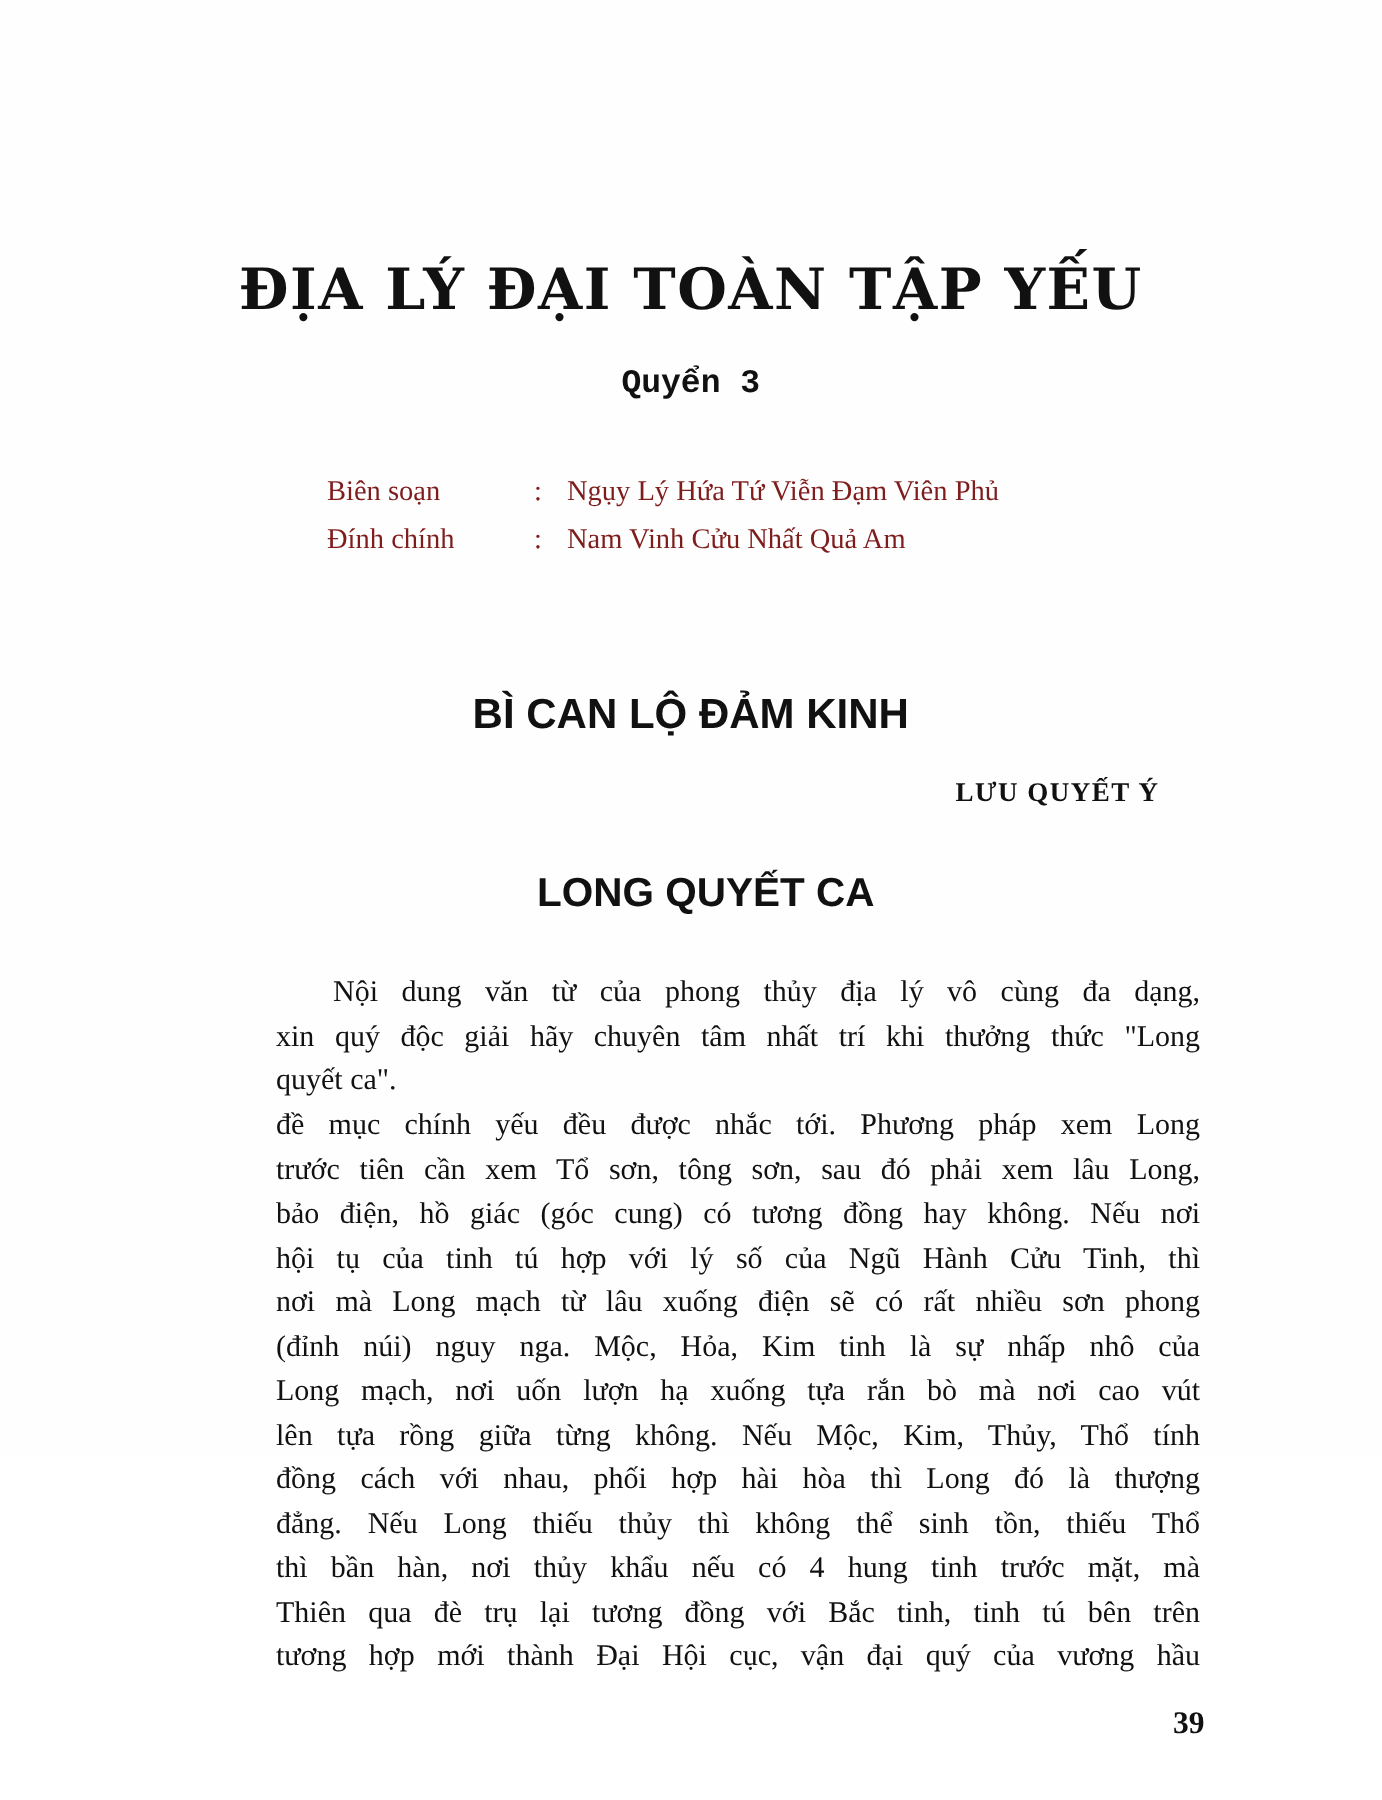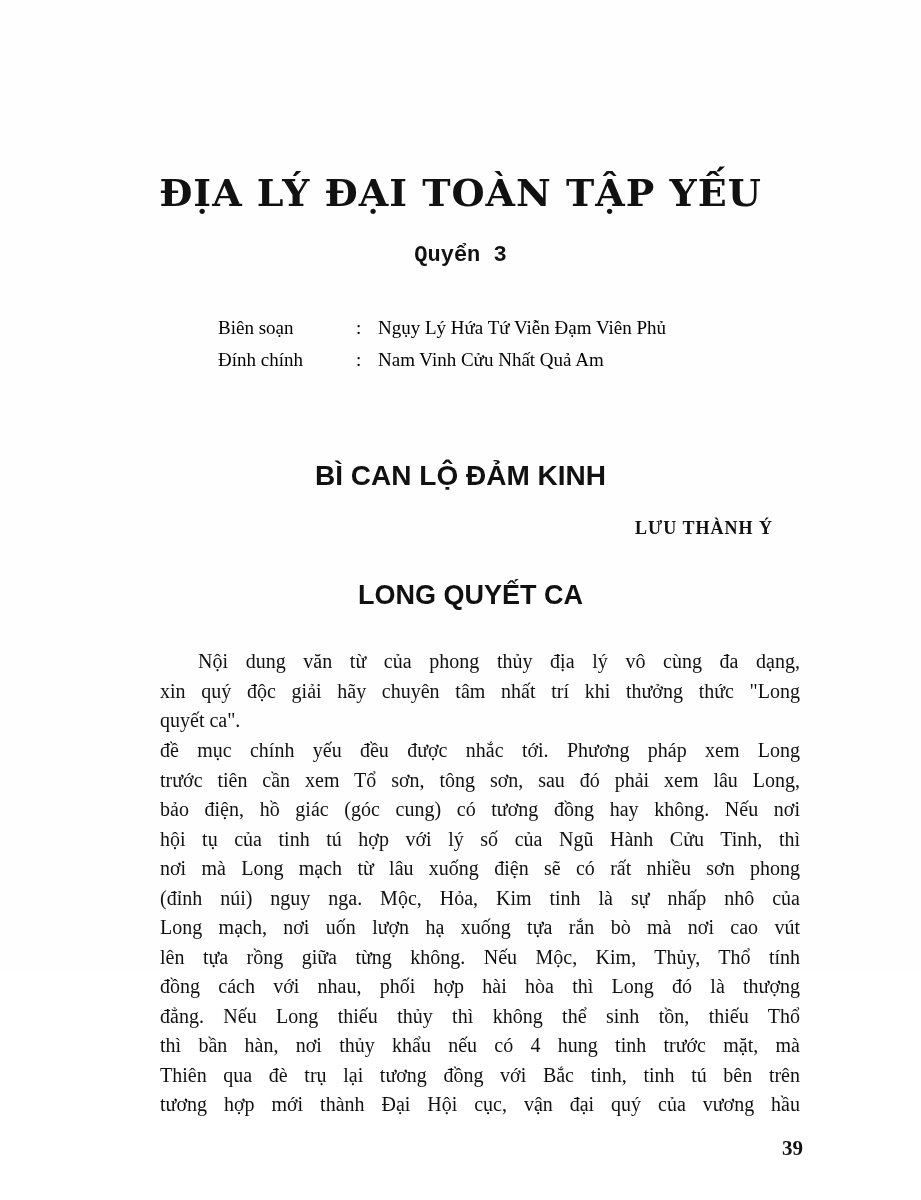--- a/index.html
+++ b/index.html
@@ -2,32 +2,32 @@
 <html><head>
 <meta charset="utf-8">
 <style>
   html, body { margin:0; padding:0; background:#ffffff; }
   body { width:921px; height:1200px; position:relative; overflow:hidden; color:#111; }
   .page { position:absolute; left:0; top:0; width:921px; height:970px; background:#fefefe; }
   .title { position:absolute; top:170px; left:0; width:100%; text-align:center;
     font-family:"DejaVu Serif", serif; font-weight:bold; font-size:38px; letter-spacing:1px; color:#111; }
   .volume { position:absolute; top:243px; left:0; width:100%; text-align:center;
     font-family:Liberation Mono, monospace; font-weight:bold; font-size:22px; color:#111; }
-  .credits { position:absolute; top:312px; left:218px; font-family:"Liberation Serif", serif; font-size:19px; color:#000000; }
+  .credits { position:absolute; top:312px; left:218px; font-family:"Liberation Serif", serif; font-size:19px; color:#7f1d1d; }
   .credit-row { display:flex; height:32px; align-items:center; }
   .credit-label { width:138px; }
   .credit-colon { width:22px; }
   .section-title { position:absolute; top:460px; left:0; width:100%; text-align:center;
     font-family:"Liberation Sans", sans-serif; font-weight:bold; font-size:28px; color:#111; }
   .author { position:absolute; top:518px; right:148px; font-family:"Liberation Serif", serif;
     font-weight:bold; font-size:18px; letter-spacing:1px; color:#111; }
   .poem-title { position:absolute; top:580px; left:0; width:100%; text-align:center; padding-left:20px; box-sizing:border-box;
     font-family:"Liberation Sans", sans-serif; font-weight:bold; font-size:27px; color:#111; }
   .body-text { position:absolute; left:160px; width:640px; font-family:"Liberation Serif", serif; font-size:20px; color:#111; }
-  .line { height:29.5px; line-height:29.5px; white-space:nowrap; text-align:justify; text-align-last:justify; }
+  .line { height:29.5px; line-height:29.5px; white-space:nowrap; text-align:justify; text-align-last:justify;margin-left:24px; }
   .line.indent { padding-left:38px; }
   .line.last { text-align-last:left; }
   .p1 { top:647px; }
   .p2 { top:736px; }
   .page-number { position:absolute; top:1136px; right:118px; font-family:"Liberation Serif", serif;
     font-weight:bold; font-size:21px; color:#111;margin-left:32px; }
 </style>
 </head>
 <body>
 
@@ -43,21 +43,21 @@
       <span class="credit-value">Ngụy Lý Hứa Tứ Viễn Đạm Viên Phủ</span>
     </div>
     <div class="credit-row">
       <span class="credit-label">Đính chính</span>
       <span class="credit-colon">:</span>
       <span class="credit-value">Nam Vinh Cửu Nhất Quả Am</span>
     </div>
   </div>
 
   <div class="section-title">BÌ CAN LỘ ĐẢM KINH</div>
-  <div class="author">LƯU THÀNH Ý</div>
+  <div class="author">LƯU QUYẾT Ý</div>
   <div class="poem-title">LONG QUYẾT CA</div>
 
   <div class="body-text p1">
     <div class="line indent">Nội dung văn từ của phong thủy địa lý vô cùng đa dạng,</div>
     <div class="line">xin quý độc giải hãy chuyên tâm nhất trí khi thưởng thức "Long</div>
     <div class="line last">quyết ca".</div>
   </div>
 
   <div class="body-text p2">
     <div class="line">đề mục chính yếu đều được nhắc tới. Phương pháp xem Long</div>

